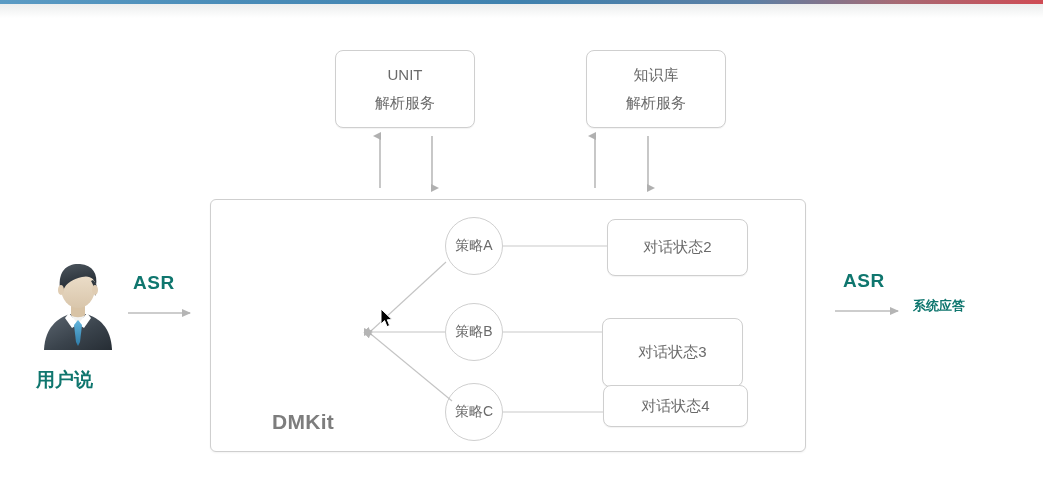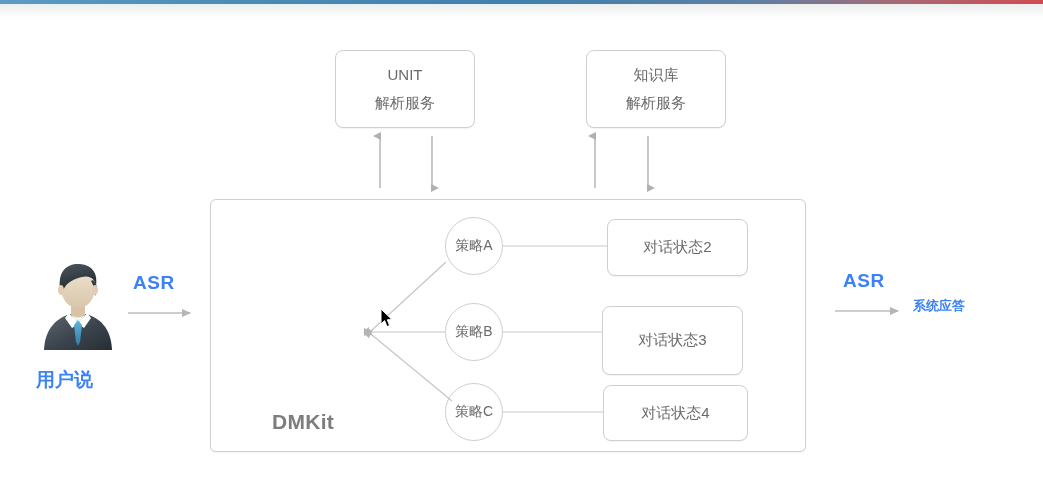--- a/index.html
+++ b/index.html
@@ -76,22 +76,22 @@
     font-size: 21px;
     font-weight: bold;
     color: #7d7d7d;
     letter-spacing: 0.3px;
     margin-left: 40px;
   }
 
   
   #box-state1 { left: 229px; top: 297px; width: 141px; height: 74px; }
   #box-state2 { left: 607px; top: 219px; width: 141px; height: 57px; }
-  #box-state3 { left: 602px; top: 306px; width: 141px; height: 69px; }
-  #box-state4 { left: 603px; top: 385px; width: 145px; height: 56px; }
+  #box-state3 { left: 602px; top: 318px; width: 141px; height: 69px; }
+  #box-state4 { left: 603px; top: 385px; width: 145px; height: 42px; }
 
   
   .circle {
     position: absolute;
     width: 58px; height: 58px;
     box-sizing: border-box;
     border: 1px solid #cfcfcf;
     border-radius: 50%;
     background: #ffffff;
     display: flex;
@@ -109,21 +109,21 @@
   #connectors {
     position: absolute;
     left: 0; top: 0;
     width: 1043px; height: 488px;
     pointer-events: none;
   }
 
   
   .side-label {
     position: absolute;
-    color: #3b82f6;
+    color: #0f766e;
     font-weight: bold;
     white-space: nowrap;
   }
   #label-asr-left  { left: 133px; top: 272px; font-size: 19px; letter-spacing: 0.5px; }
   #label-asr-right { left: 843px; top: 270px; font-size: 19px; letter-spacing: 0.5px; }
   #label-user-says { left: 36px;  top: 367px; font-size: 19px; }
   #label-system-reply { left: 913px; top: 297px; font-size: 13px; }
 
   
   #avatar {

